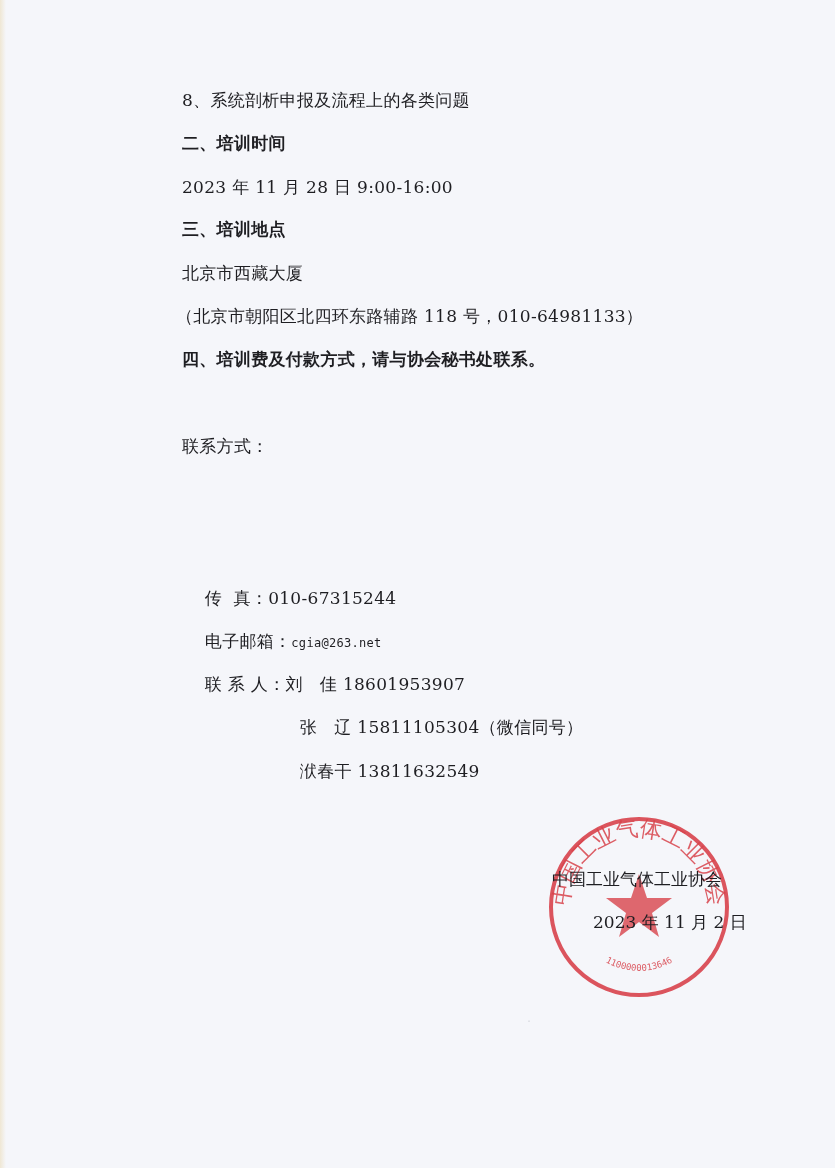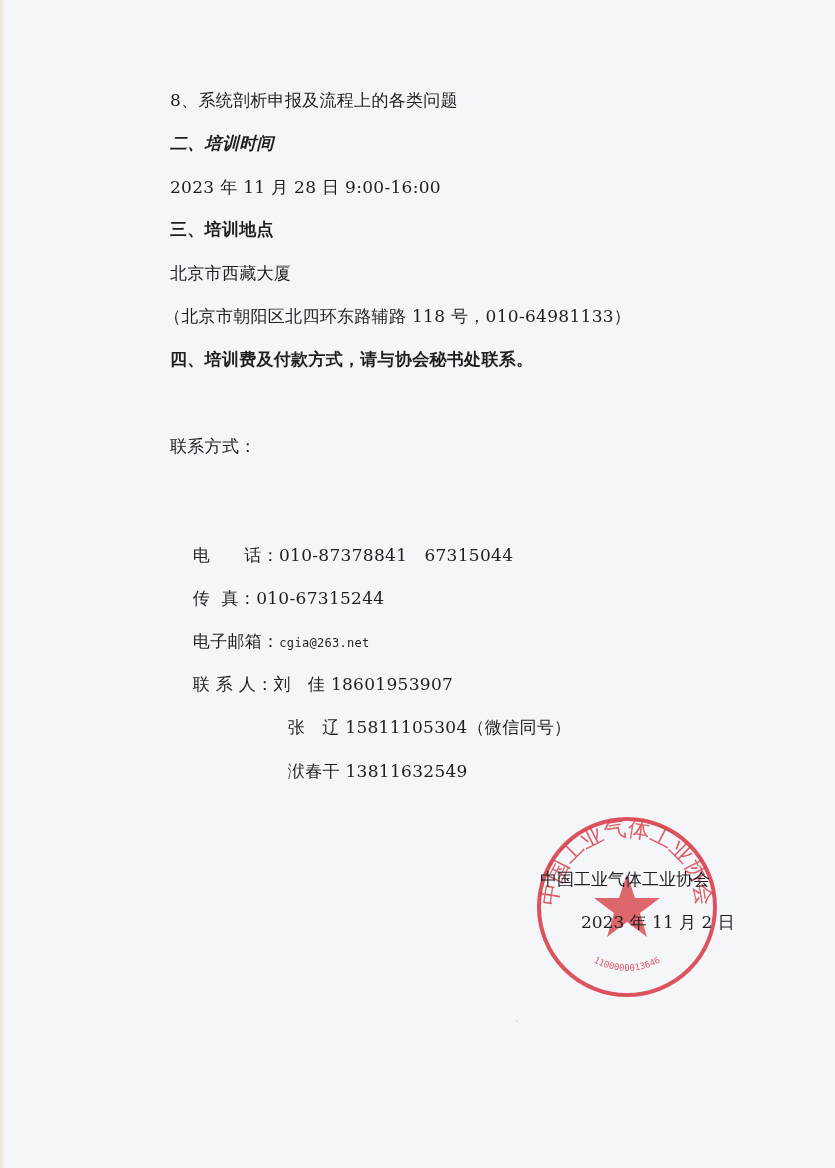--- a/index.html
+++ b/index.html
@@ -16,21 +16,21 @@
       color: #1e1e22;
     }
     .scan-edge {
       position: absolute;
       left: 0; top: 0;
       width: 6px; height: 1168px;
       background: linear-gradient(to right, #efe7d4, #f5f6fa);
     }
     .page {
       position: absolute;
-      left: 4px; top: 0;
+      left: 16px; top: 0;
       width: 752px; height: 1168px;
     }
     .line {
       position: absolute;
       left: 166px;
       font-size: 17px;
       line-height: 22px;
       white-space: pre;
       letter-spacing: 0.3px;
     }
@@ -67,35 +67,32 @@
   </style>
 </head>
 <body>
 
 <div class="scan-edge"></div>
 
 <div class="page">
 
   <div class="line" style="top:89px;">8、系统剖析申报及流程上的各类问题</div>
 
-  <div class="line bold" style="top:132px;font-style:italic;">二、培训时间</div>
+  <div class="line bold" style="top:132px;">二、培训时间</div>
   <div class="line" style="top:176px;">2023 年 11 月 28 日 9:00-16:00</div>
 
   <div class="line bold" style="top:218px;">三、培训地点</div>
   <div class="line" style="top:262px;">北京市西藏大厦</div>
   <div class="line" style="top:305px; left:160px;">（北京市朝阳区北四环东路辅路 118 号，010-64981133）</div>
 
   <div class="line bold" style="top:348px;">四、培训费及付款方式，请与协会秘书处联系。</div>
 
   <div class="line" style="top:435px;">联系方式：</div>
 
 
-  <div class="line" style="top:522px;">
-    <span class="label-fixed">电      话：</span><span>010-87378841   67315044</span>
-  </div>
 
   <div class="line" style="top:565px;">
     <span class="label-fixed">传  真：</span><span>010-67315244</span>
   </div>
 
   <div class="line" style="top:608px;">
     <span class="label-fixed">电子邮箱：</span><span style="font-family:'DejaVu Sans Mono', monospace; font-size:12px;">cgia@263.net</span>
   </div>
 
   <div class="line" style="top:651px;">

